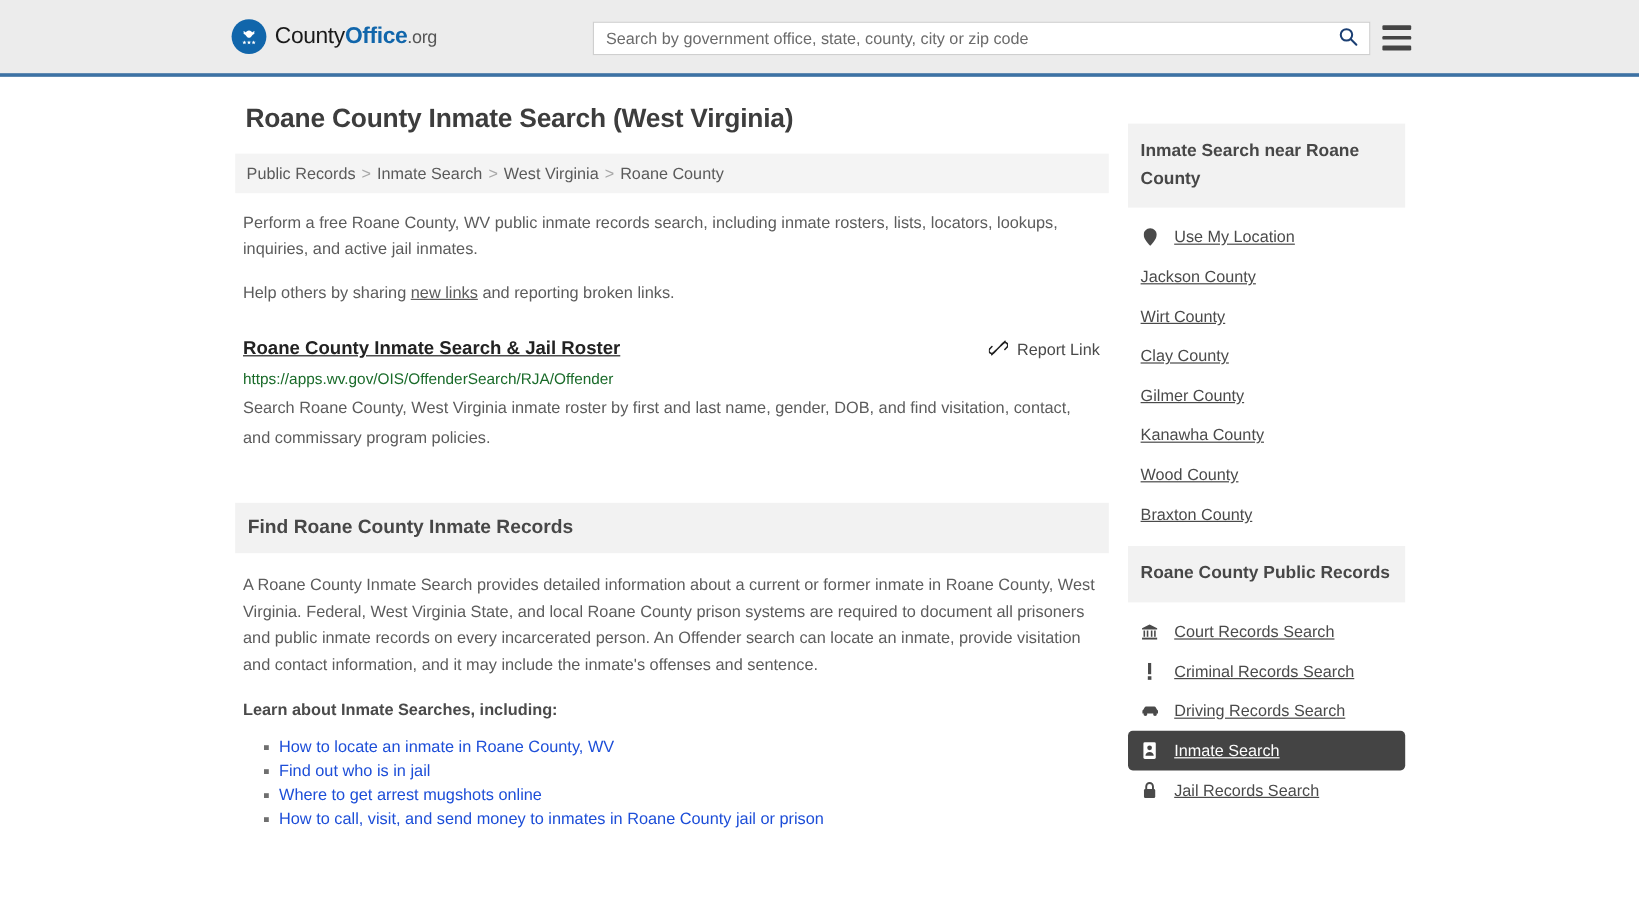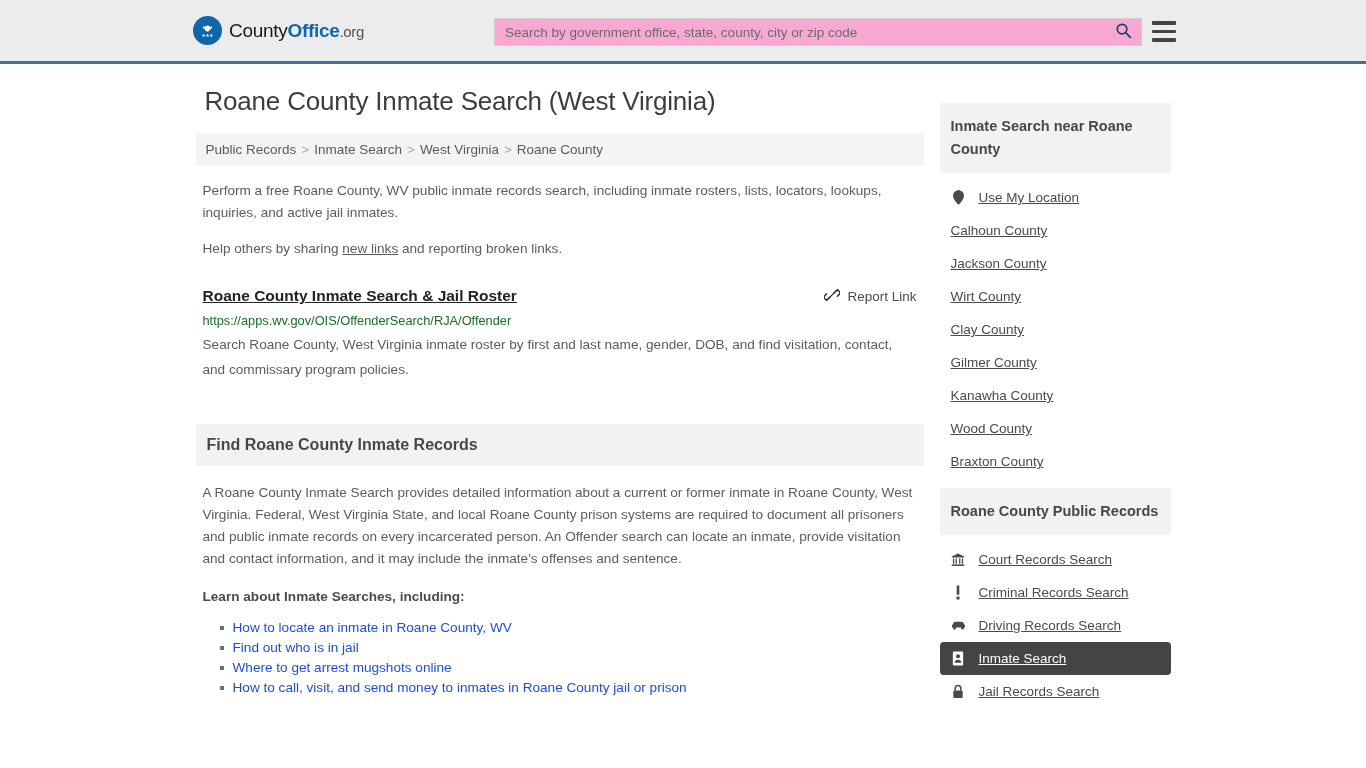--- a/index.html
+++ b/index.html
@@ -45,21 +45,21 @@
   }
   .logo-text .blue { color: #1166ab; font-weight: 700; }
   .logo-text .org { color: #555; font-size: 15px; }
 
   .search-box {
     position: absolute;
     left: 494px;
     top: 18px;
     width: 648px;
     height: 28px;
-    background: #f9a8d4;
+    background: #ffffff;
     border: 1px solid #cfcfcf;
     display: flex;
     align-items: center;
   }
   .search-input {
     flex: 1;
     border: 0;
     outline: none;
     background: transparent;
     font-family: "Liberation Sans", sans-serif;
@@ -99,22 +99,22 @@
   }
   .container {
     width: 975px;
     display: flex;
     gap: 16px;
   }
   .main-col { width: 728px; flex: 0 0 728px; }
   .side-col { width: 231px; flex: 0 0 231px; padding-top: 17px; }
 
   .page-title {
-    font-size: 26px;
-    font-weight: normal;
+    font-size: 22px;
+    font-weight: bold;
     color: #3d3d3d;
     margin: 0 0 16px 9px;
     letter-spacing: -0.2px;
   }
 
   .breadcrumb {
     background: #f4f4f4;
     padding: 9px 10px;
     font-size: 13.5px;
     color: #5a5a5a;
@@ -347,23 +347,20 @@
           <div class="panel-row">
             <span class="icon-slot">
               <svg width="11" height="15" viewBox="0 0 12 16" aria-hidden="true">
                 <path d="M6 0C2.7 0 0 2.7 0 6c0 4.3 6 10 6 10s6-5.7 6-10c0-3.3-2.7-6-6-6z" fill="#4a4a4a"></path>
               </svg>
             </span>
             <a>Use My Location</a>
           </div>
 
           <div class="panel-row county-row">
-            <a>Calhoun County</a>
-          </div>
-          <div class="panel-row county-row">
             <a>Jackson County</a>
           </div>
           <div class="panel-row county-row">
             <a>Wirt County</a>
           </div>
           <div class="panel-row county-row">
             <a>Clay County</a>
           </div>
           <div class="panel-row county-row">
             <a>Gilmer County</a>

